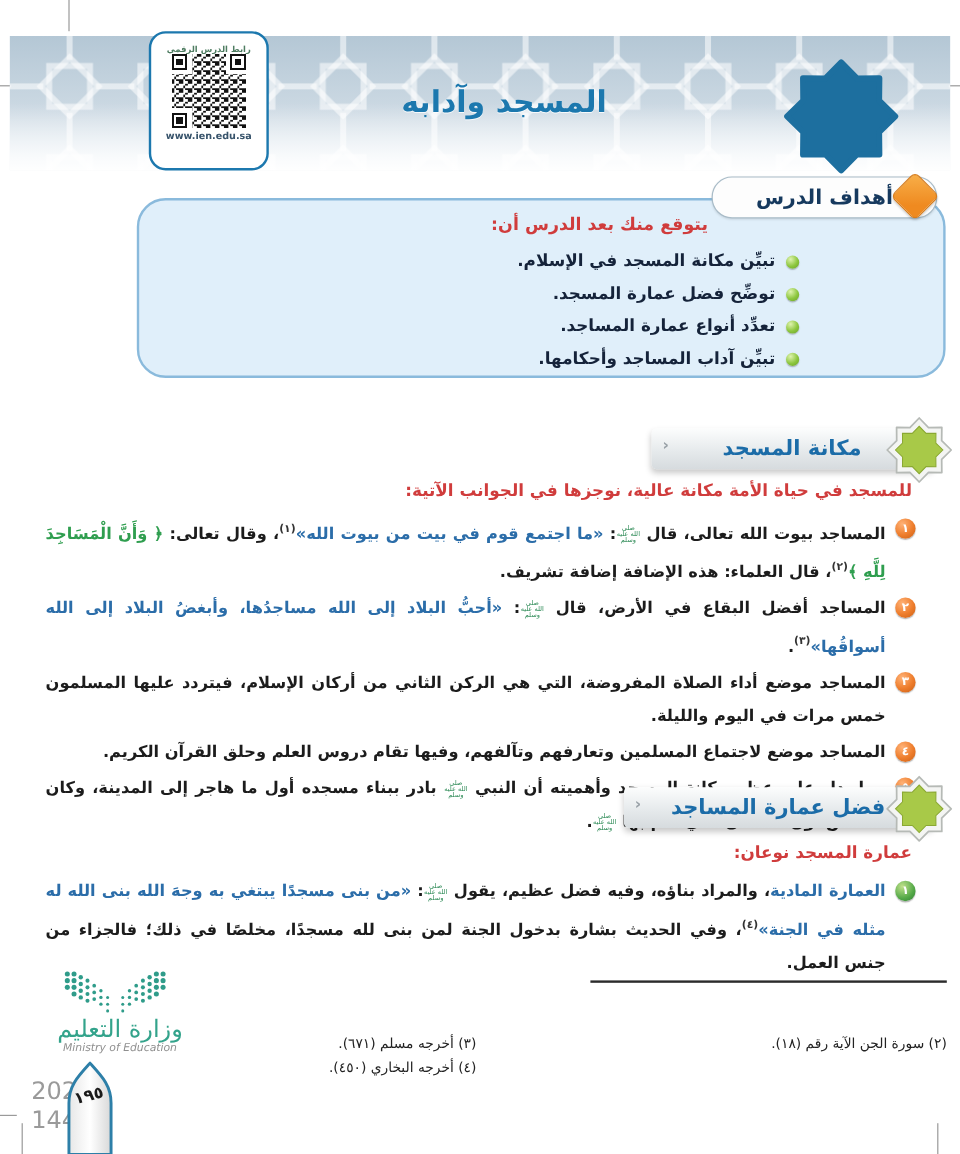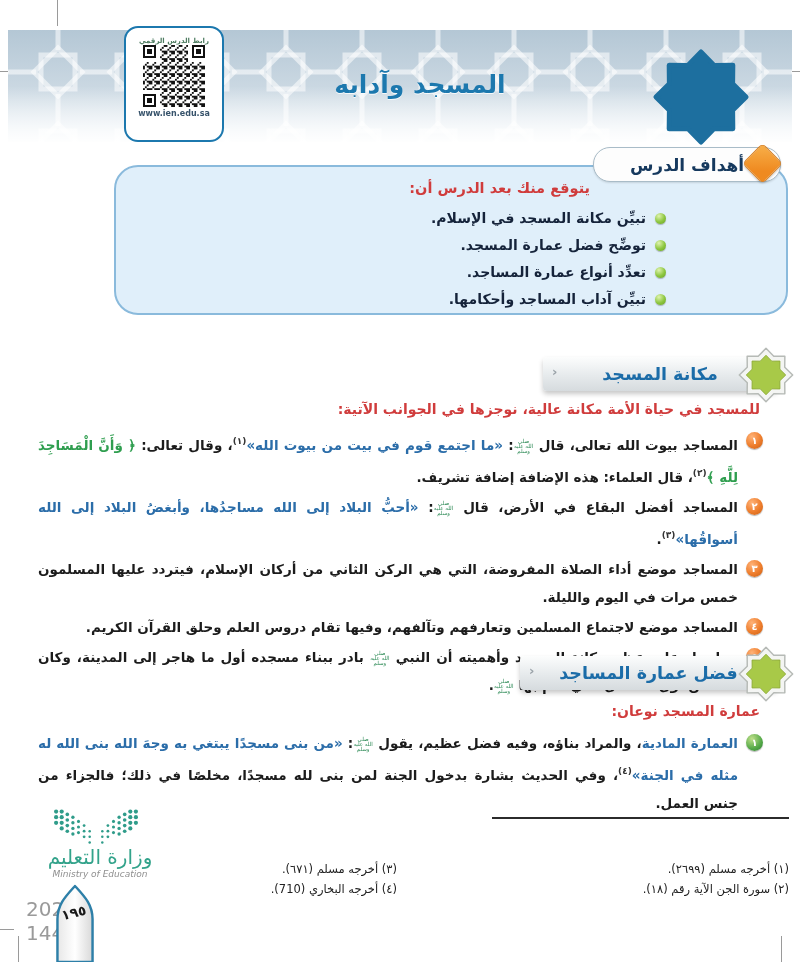--- a/index.html
+++ b/index.html
@@ -255,26 +255,25 @@
 
   <div class="n-list" style="top:729px">
     <div class="n-item">
       <span class="num-badge green">١</span>
       <span><span class="seg-b">العمارة المادية</span><span class="seg-n">، والمراد بناؤه، وفيه فضل عظيم، يقول </span><span class="seg-pbuh">صلى الله عليه وسلم</span><span class="seg-n">: </span><span class="seg-b">«من بنى مسجدًا يبتغي به وجهَ الله بنى الله له مثله في الجنة»</span><span class="seg-sup">(٤)</span><span class="seg-n">، وفي الحديث بشارة بدخول الجنة لمن بنى لله مسجدًا، مخلصًا في ذلك؛ فالجزاء من جنس العمل.</span></span>
     </div>
   </div>
 
   <div class="abs" id="fn-rule"></div>
   <div class="fn-col" id="fn-right">
-    <div>(١) أخرجه مسلم (٢٦٩٩).</div>
     <div>(٢) سورة الجن الآية رقم (١٨).</div>
   </div>
   <div class="fn-col" id="fn-left">
     <div>(٣) أخرجه مسلم (٦٧١).</div>
-    <div>(٤) أخرجه البخاري (710).</div>
+    <div>(٤) أخرجه البخاري (٤٥٠).</div>
   </div>
 
   <div class="abs" id="ministry-dots">
     <svg viewBox="0 0 130 60" width="92" height="42">
       <g fill="#2f9c8a">
         <circle cx="8" cy="8" r="3"></circle>
           <circle cx="8" cy="16" r="3"></circle>
           <circle cx="8" cy="24" r="3"></circle>
         <circle cx="16" cy="8" r="3"></circle>
           <circle cx="16" cy="16" r="3"></circle>

